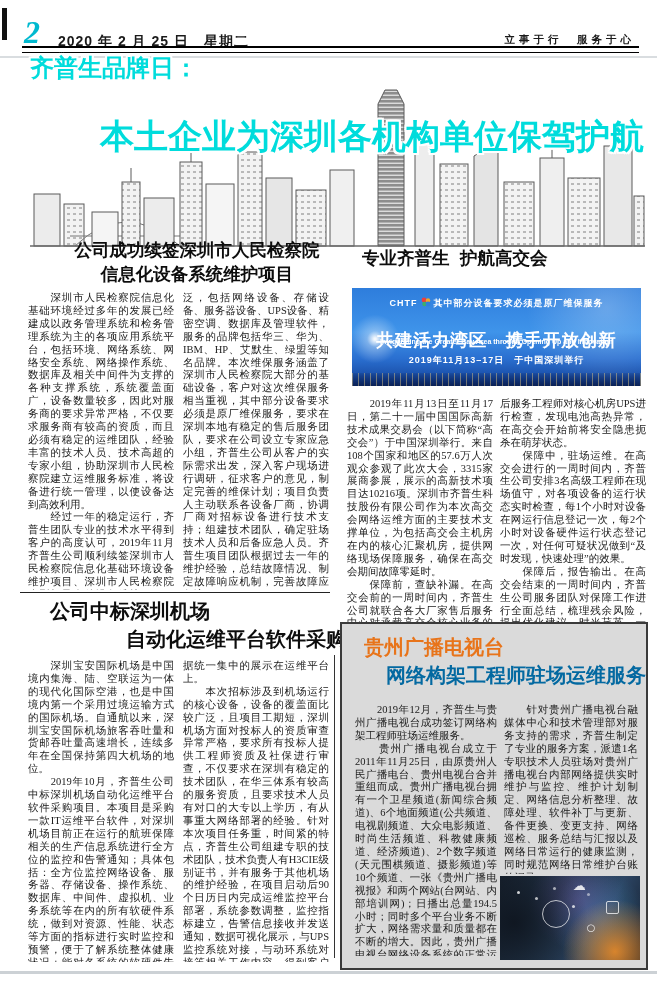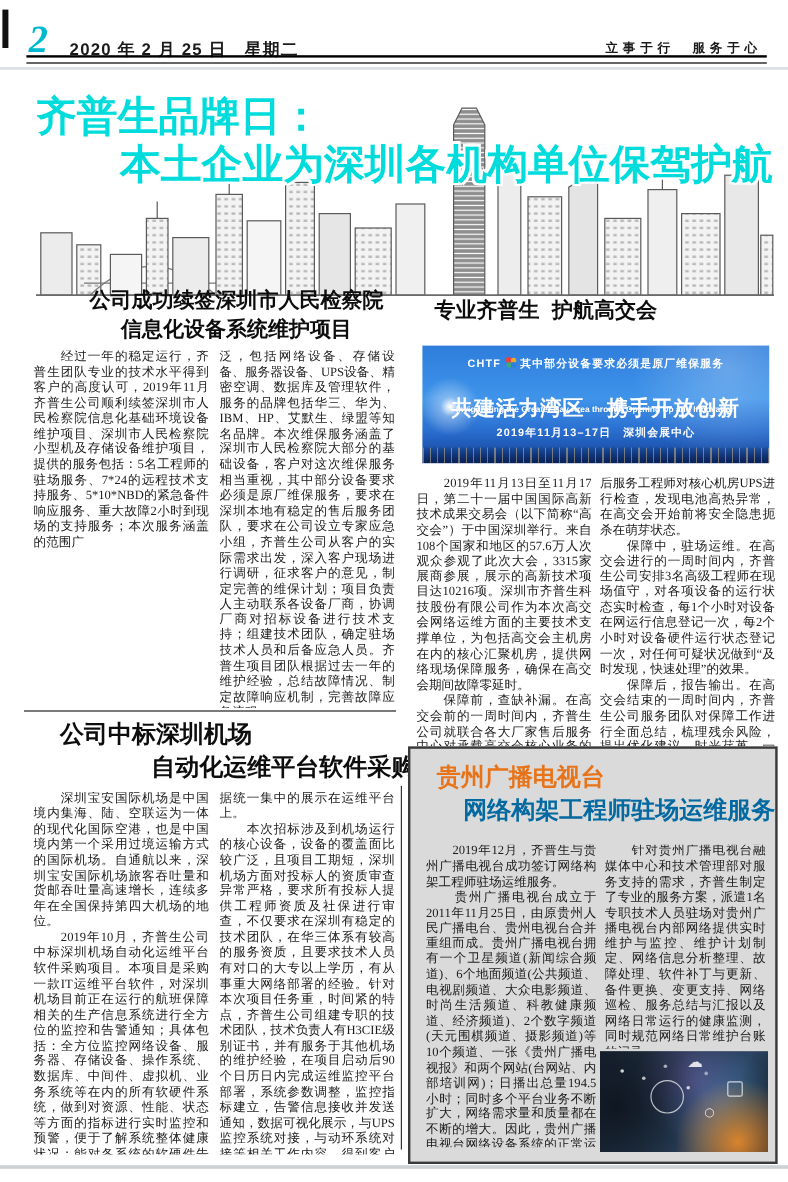--- a/index.html
+++ b/index.html
@@ -20,21 +20,21 @@
   .rule-double{left:22px;width:617px;top:46px;height:4px;
                border-top:2px solid #000;border-bottom:1px solid #000;}
   .rule-gray{left:0;width:657px;top:56px;height:2px;background:#d9dde0;}
 
   
   .skyline{left:30px;top:86px;width:615px;height:170px;}
   .headline{font-family:"Liberation Sans","DejaVu Sans",sans-serif;font-weight:900;
             color:#00dcdc;white-space:nowrap;z-index:5;
             text-shadow:-2px -2px 0 #fff,2px -2px 0 #fff,-2px 2px 0 #fff,2px 2px 0 #fff,
                         -2px 0 0 #fff,2px 0 0 #fff,0 -2px 0 #fff,0 2px 0 #fff;}
-  .headline.l1{left:30px;top:74px;font-size:34px;}
+  .headline.l1{left:30px;top:52px;font-size:24px;}
   .headline.l2{left:100px;top:114px;font-size:34px;}
 
   
   .atitle{font-family:Liberation Mono, monospace;font-weight:900;color:#0d0d0d;
           white-space:nowrap;margin-left:22px;}
   .t-center{text-align:center;}
   .proc-t1{left:20px;width:310px;top:238px;font-size:17.5px;}
   .proc-t2{left:20px;width:310px;top:262px;font-size:17.5px;}
   .fair-t{left:340px;width:310px;top:246px;font-size:17.5px;}
   .air-t1{left:28px;top:598px;font-size:20px;}
@@ -153,40 +153,41 @@
       <line x1="0" y1="160" x2="615" y2="160" stroke="#6a6a6a" stroke-width="1.5"></line>
     </g>
   </svg>
 
   <div class="abs headline l1">齐普生品牌日：</div>
   <div class="abs headline l2">本土企业为深圳各机构单位保驾护航</div>
 
   <div class="abs atitle t-center proc-t1">公司成功续签深圳市人民检察院</div>
   <div class="abs atitle t-center proc-t2">信息化设备系统维护项目</div>
   <div class="col proc-c1">
+      <p>　　深圳市人民检察院信息化基础环境经过多年的发展已经建成以政务管理系统和检务管理系统为主的各项应用系统平台，包括环境、网络系统、网络安全系统、网络操作系统、数据库及相关中间件为支撑的各种支撑系统，系统覆盖面广，设备数量较多，因此对服务商的要求异常严格，不仅要求服务商有较高的资质，而且必须有稳定的运维团队，经验丰富的技术人员、技术高超的专家小组，协助深圳市人民检察院建立运维服务标准，将设备进行统一管理，以使设备达到高效利用。</p>
       <p>　　经过一年的稳定运行，齐普生团队专业的技术水平得到客户的高度认可，2019年11月齐普生公司顺利续签深圳市人民检察院信息化基础环境设备维护项目、深圳市人民检察院小型机及存储设备维护项目，提供的服务包括：5名工程师的驻场服务、7*24的远程技术支持服务、5*10*NBD的紧急备件响应服务、重大故障2小时到现场的支持服务；本次服务涵盖的范围广</p>
     </div>
   <div class="col proc-c2">
       <p>泛，包括网络设备、存储设备、服务器设备、UPS设备、精密空调、数据库及管理软件，服务的品牌包括华三、华为、IBM、HP、艾默生、绿盟等知名品牌。本次维保服务涵盖了深圳市人民检察院大部分的基础设备，客户对这次维保服务相当重视，其中部分设备要求必须是原厂维保服务，要求在深圳本地有稳定的售后服务团队，要求在公司设立专家应急小组，齐普生公司从客户的实际需求出发，深入客户现场进行调研，征求客户的意见，制定完善的维保计划；项目负责人主动联系各设备厂商，协调厂商对招标设备进行技术支持；组建技术团队，确定驻场技术人员和后备应急人员。齐普生项目团队根据过去一年的维护经验，总结故障情况、制定故障响应机制，完善故障应急流程。</p>
     </div>
 
   <div class="abs atitle fair-t">专业齐普生  护航高交会</div>
 
   <div class="abs banner">
     <div class="b-line b-l1">
       <span>CHTF</span><svg class="chtf-logo" viewBox="0 0 10 10">
           <circle cx="3" cy="3" r="2.4" fill="#e94040"></circle>
           <circle cx="7" cy="3.4" r="2.2" fill="#f5a623"></circle>
           <circle cx="3.4" cy="7" r="2.2" fill="#3fae6a"></circle>
           <circle cx="7" cy="7" r="2.4" fill="#2f7fe0"></circle>
         </svg><span>其中部分设备要求必须是原厂维保服务</span>
     </div>
     <div class="b-line b-l2">共建活力湾区　携手开放创新</div>
     <div class="b-line b-l3">Invigorating the Greater Bay Area through Opening Up and Innovation</div>
-    <div class="b-line b-l4">2019年11月13–17日　深圳会展中心</div>
+    <div class="b-line b-l4">2019年11月13–17日　于中国深圳举行</div>
     <div class="banner-city"></div>
   </div>
 
   <div class="col fair-c1">
       <p>　　2019年11月13日至11月17日，第二十一届中国国际高新技术成果交易会（以下简称“高交会”）于中国深圳举行。来自108个国家和地区的57.6万人次观众参观了此次大会，3315家展商参展，展示的高新技术项目达10216项。深圳市齐普生科技股份有限公司作为本次高交会网络运维方面的主要技术支撑单位，为包括高交会主机房在内的核心汇聚机房，提供网络现场保障服务，确保在高交会期间故障零延时。</p>
       <p>　　保障前，查缺补漏。在高交会前的一周时间内，齐普生公司就联合各大厂家售后服务中心对承载高交会核心业务的存储系统、服务器设备、安全设备、网络设备进行全面排查，对配置合规、硬件状态、日志信息等进行仔细检查；联系维谛技术有限公司售</p>
     </div>
   <div class="col fair-c2">
       <p>后服务工程师对核心机房UPS进行检查，发现电池高热异常，在高交会开始前将安全隐患扼杀在萌芽状态。</p>
       <p>　　保障中，驻场运维。在高交会进行的一周时间内，齐普生公司安排3名高级工程师在现场值守，对各项设备的运行状态实时检查，每1个小时对设备在网运行信息登记一次，每2个小时对设备硬件运行状态登记一次，对任何可疑状况做到“及时发现，快速处理”的效果。</p>

